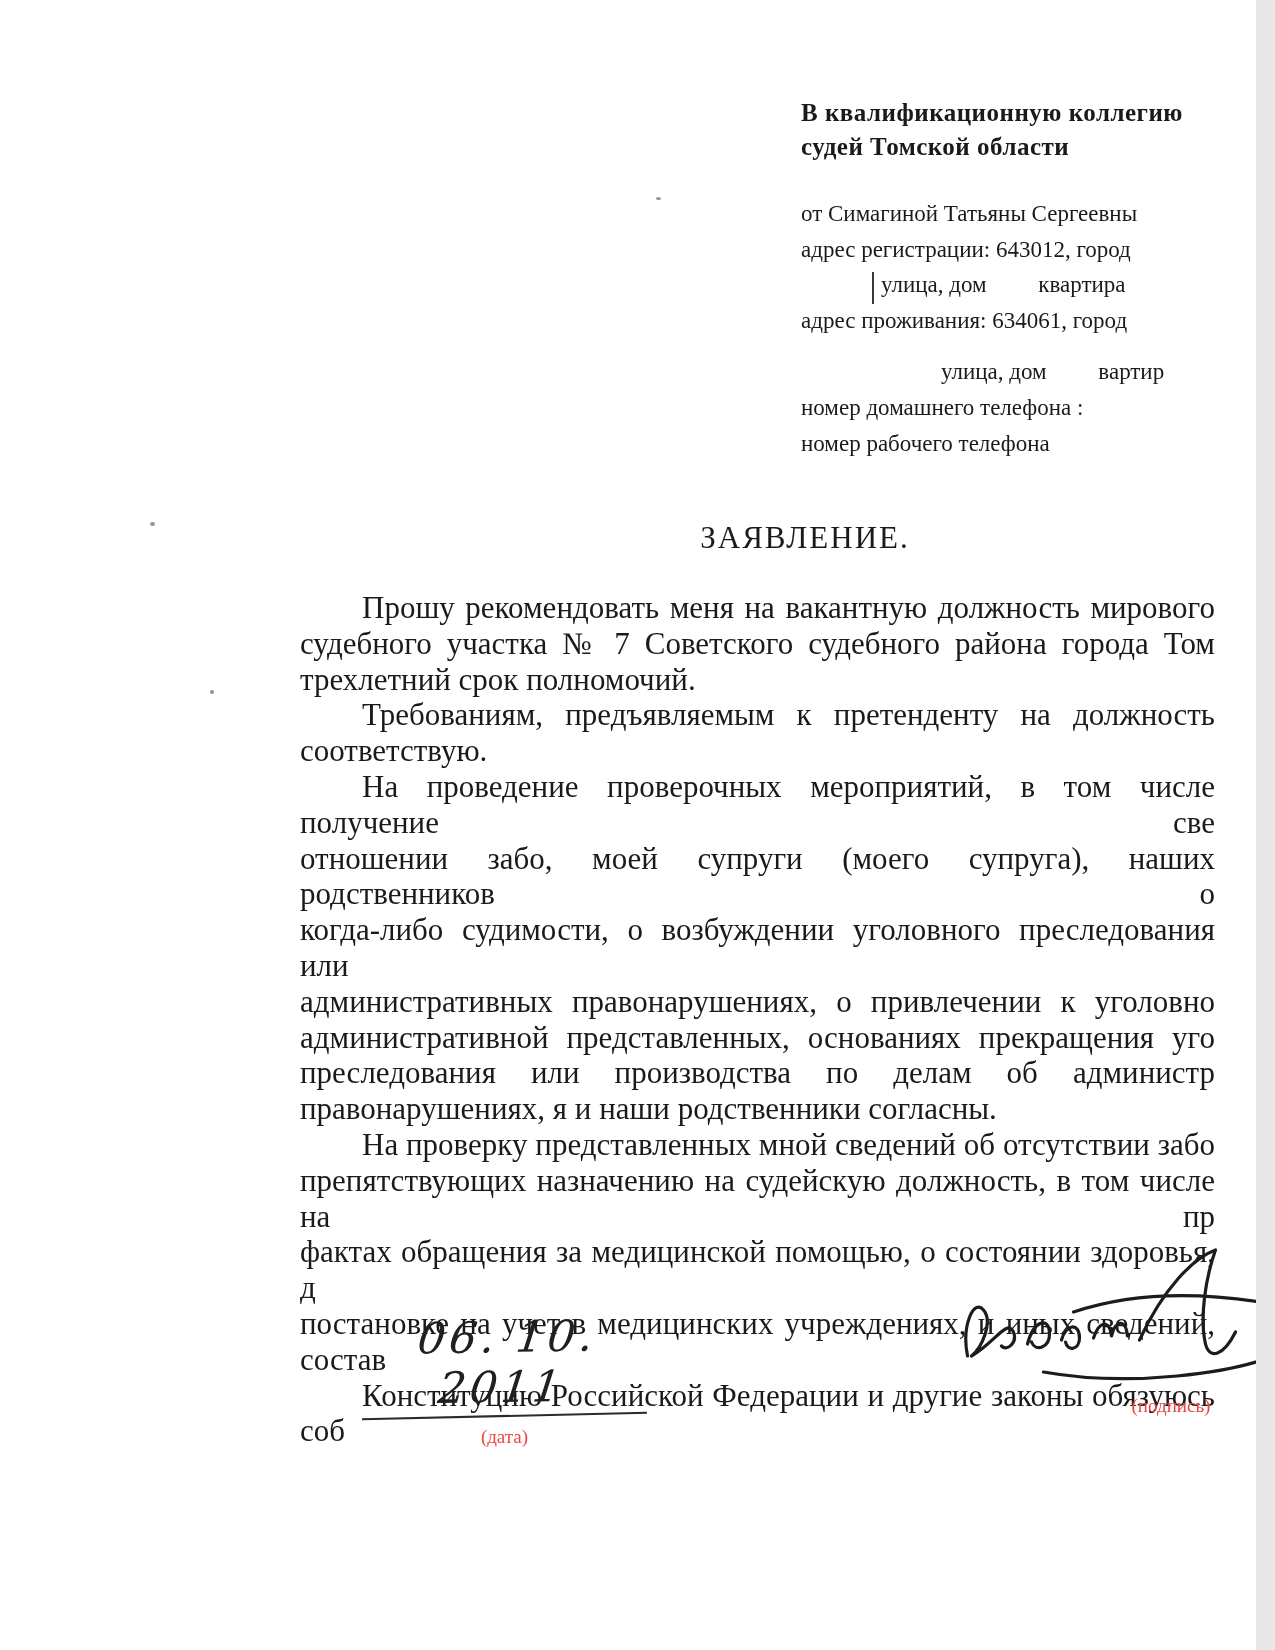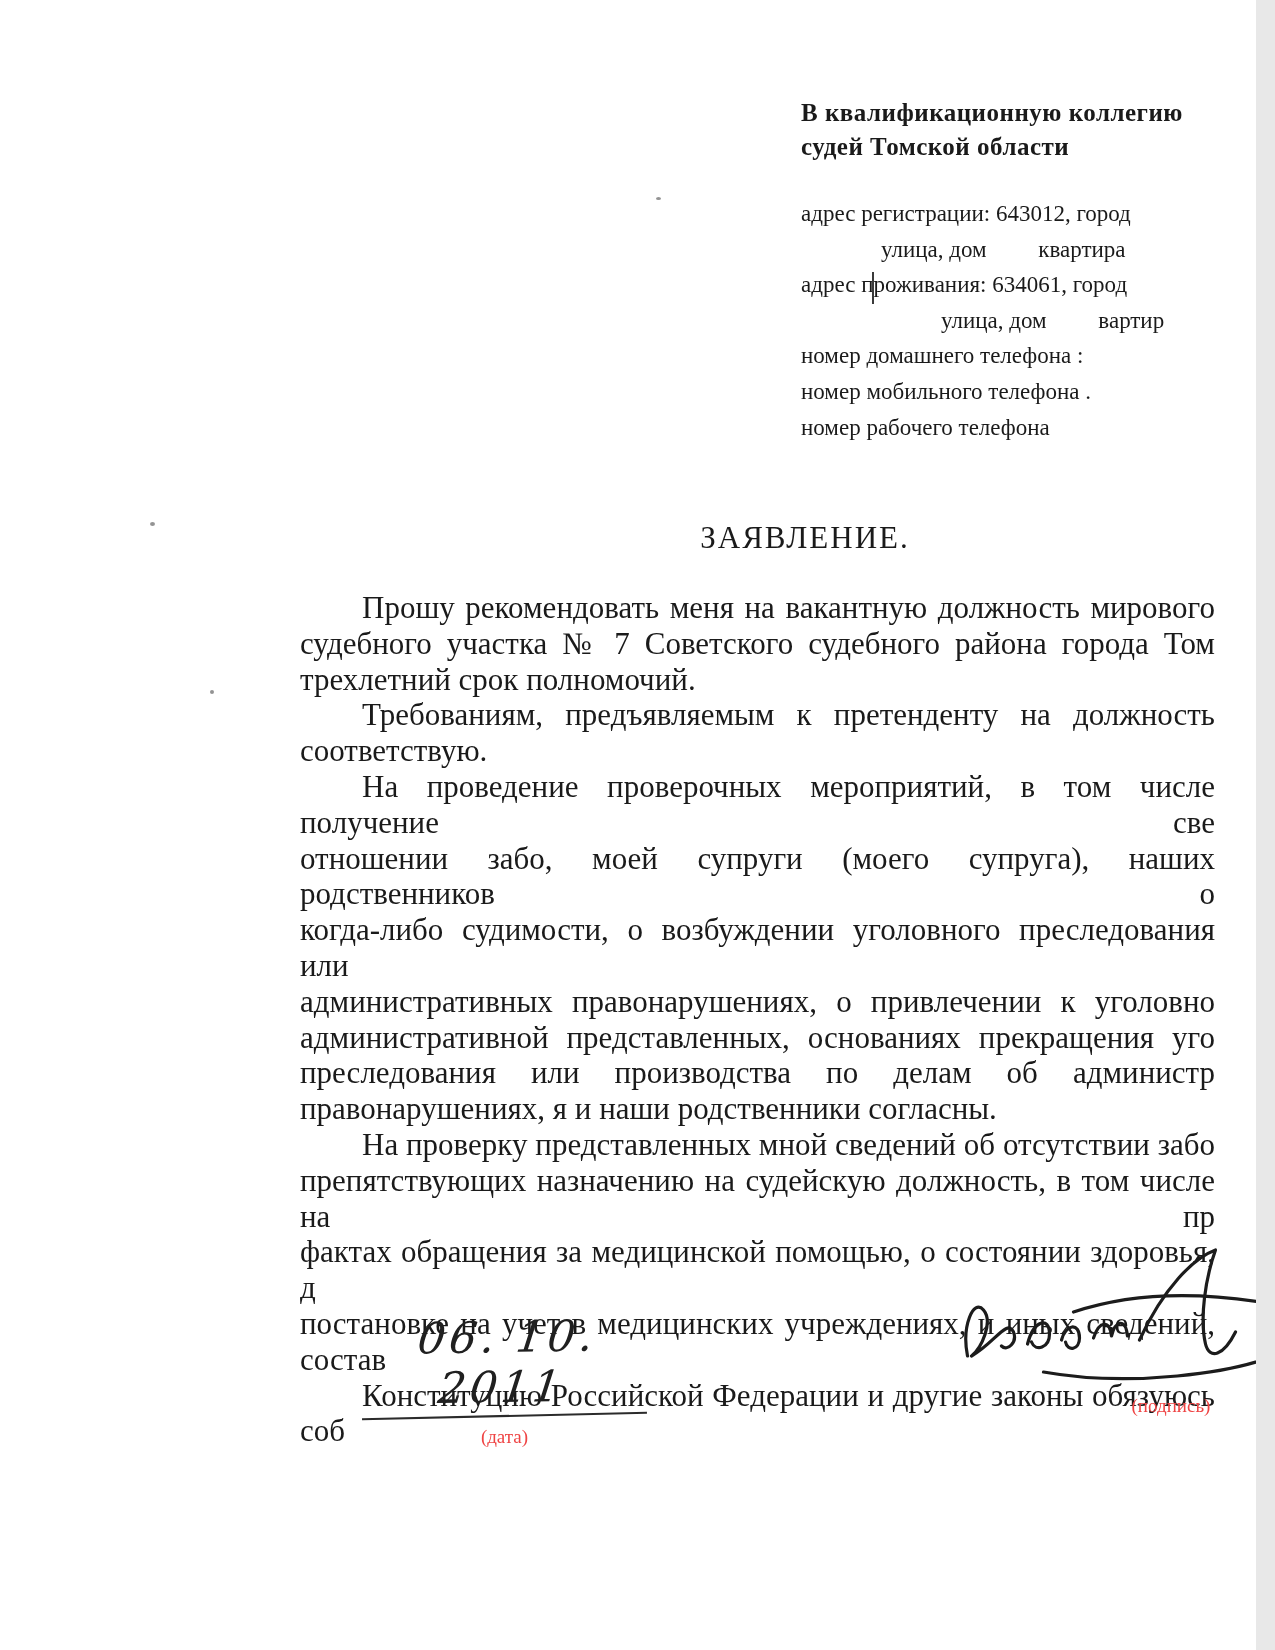--- a/index.html
+++ b/index.html
@@ -36,21 +36,21 @@
     position: absolute;
     left: 801px;
     top: 196px;
     width: 474px;
     font-size: 23px;
     line-height: 35.6px;
     white-space: nowrap;
     overflow: hidden;
   }
   .from-line.ind-1 { padding-left: 80px; }
-  .from-line.ind-2 { padding-left: 140px; }
+  .from-line.ind-2 { padding-left: 140px; margin-top: 16px; }
 
   
   .doc-title {
     position: absolute;
     left: 300px;
     top: 520px;
     width: 915px;
     margin: 0;
     text-align: center;
     text-indent: 95px;
@@ -133,26 +133,26 @@
 <body>
 
 <div class="page">
 
   <div class="addressee">
     <div class="addr-line">В квалификационную коллегию</div>
     <div class="addr-line">судей Томской области</div>
   </div>
 
   <div class="from-block">
+    <div class="from-line">от Симагиной Татьяны Сергеевны</div>
     <div class="from-line">адрес регистрации: 643012, город</div>
     <div class="from-line ind-1">улица, дом&nbsp;&nbsp;&nbsp;&nbsp;&nbsp;&nbsp;&nbsp;&nbsp;&nbsp;квартира</div>
     <div class="from-line">адрес проживания: 634061, город</div>
     <div class="from-line ind-2">улица, дом&nbsp;&nbsp;&nbsp;&nbsp;&nbsp;&nbsp;&nbsp;&nbsp;&nbsp;вартир</div>
     <div class="from-line">номер домашнего телефона :</div>
-    <div class="from-line">номер мобильного телефона .</div>
     <div class="from-line">номер рабочего телефона</div>
   </div>
 
   <div class="artifact artifact-bracket"></div>
   <div class="artifact speck speck-1"></div>
   <div class="artifact speck speck-2"></div>
   <div class="artifact speck speck-3"></div>
 
   <h1 class="doc-title">ЗАЯВЛЕНИЕ.</h1>
 

